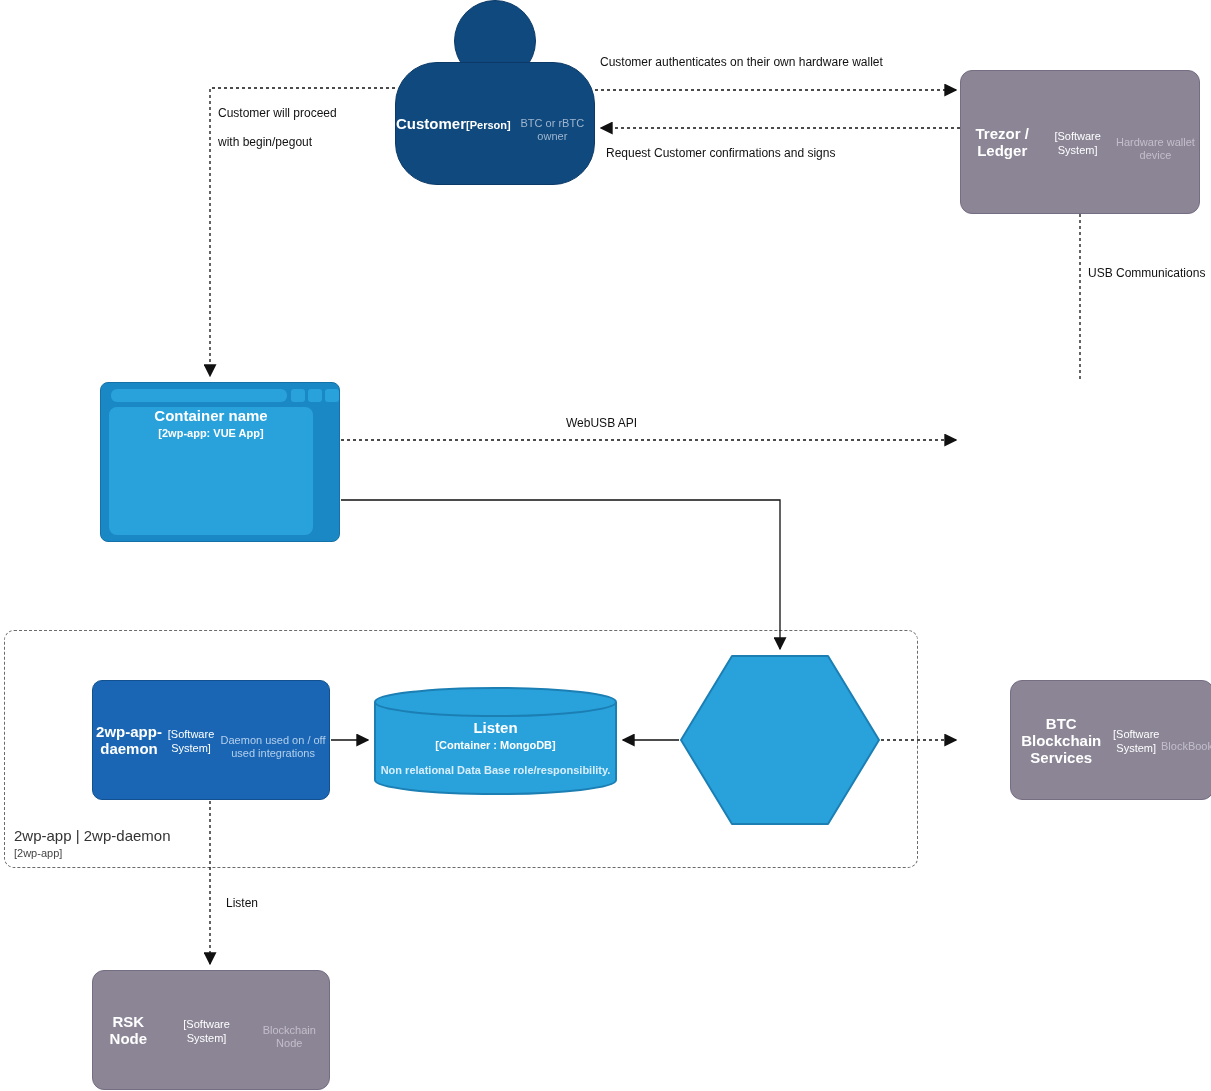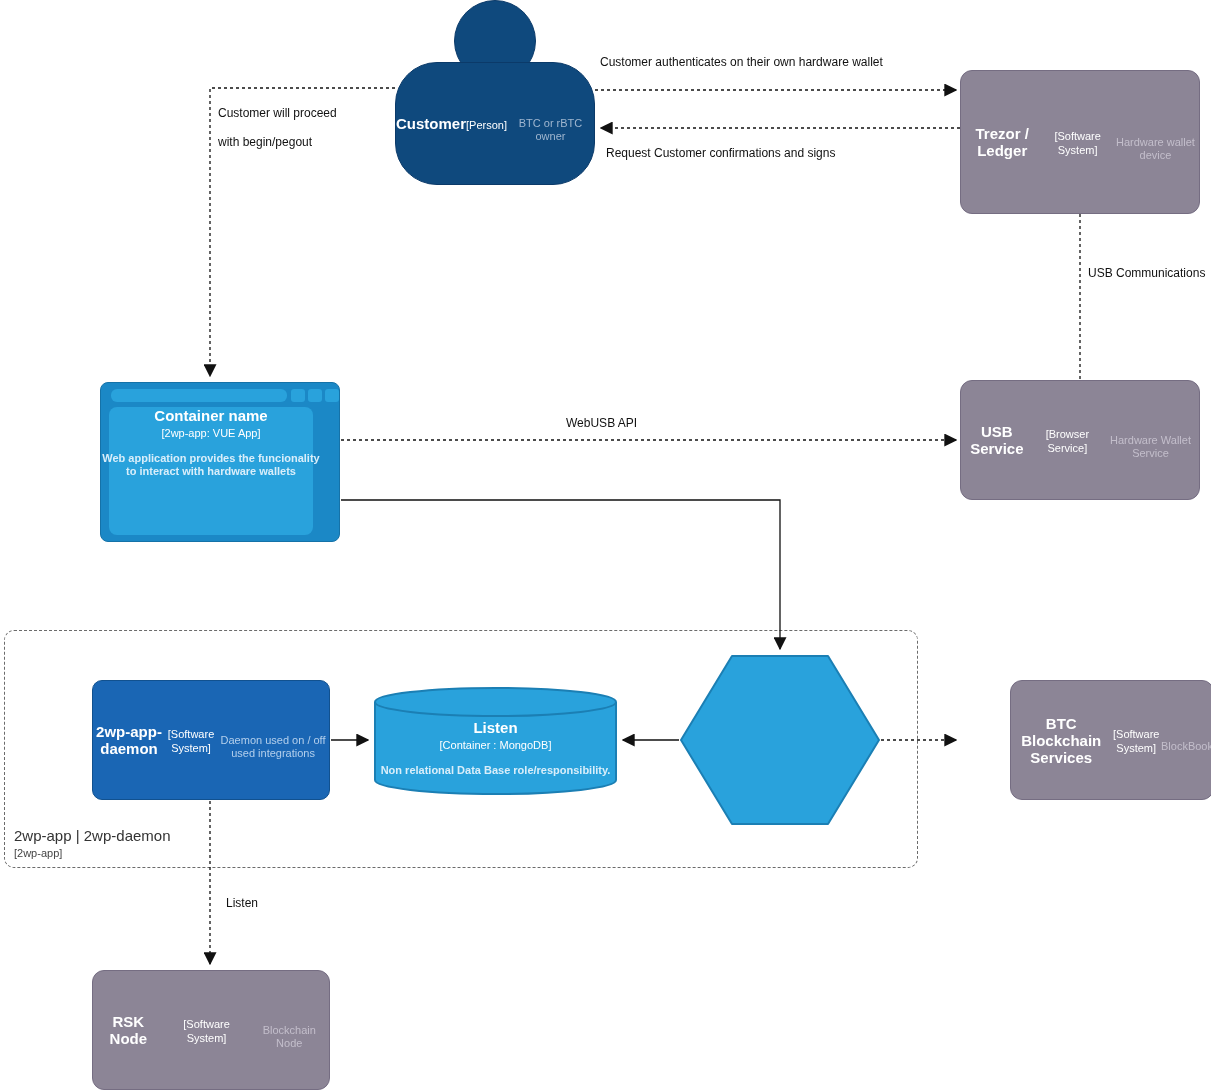--- a/index.html
+++ b/index.html
@@ -11,21 +11,21 @@
   }
   *{box-sizing:border-box;margin:0;padding:0}
   html,body{background:#fff}
   body{font-family:"Liberation Sans",sans-serif;}
   #canvas{position:relative;width:1211px;height:1091px;background:#fff;overflow:hidden}
 
   .node{position:absolute;display:flex;flex-direction:row;align-items:center;
         justify-content:center;text-align:center;color:#fff}
   .title{font-size:15px;font-weight:bold;line-height:17px;color:#fff}
   .subtitle{font-size:11px;line-height:14px;margin-top:2px;color:#fff}
-  .subtitle.b{font-weight:normal}
+  .subtitle.b{font-weight:bold}
   .desc{font-size:11px;line-height:13px;margin-top:13px}
 
   .gray-node{background:var(--gray);border:1.5px solid var(--gray-border);border-radius:12px}
   .gray-node .desc{color:#c3becb}
 
   .navy-body{background:var(--navy);border:1.5px solid var(--navy-border);border-radius:42px}
   .navy-body .desc{color:#9fb6cf}
   .person-head{position:absolute;width:82px;height:82px;border-radius:50%;
                background:var(--navy);border:1.5px solid var(--navy-border)}
 
@@ -95,29 +95,23 @@
   </div>
 
   <div class="browser" style="left:100px;top:382px;width:240px;height:160px">
     <div class="bar"></div>
     <div class="btn" style="left:190px"></div>
     <div class="btn" style="left:207px"></div>
     <div class="btn" style="left:224px"></div>
     <div class="content">
       <div class="title">Container name</div>
       <div class="subtitle b">[2wp-app: VUE App]</div>
-      <div class="lb-desc" style="width:218px">Web application provides the funcionality to interact with hardware wallets</div>
     </div>
   </div>
 
-  <div class="node gray-node" style="left:960px;top:380px;width:240px;height:120px">
-    <div class="title">USB Service</div>
-    <div class="subtitle">[Browser Service]</div>
-    <div class="desc">Hardware Wallet Service</div>
-  </div>
 
   <div class="node blue-node" style="left:92px;top:680px;width:238px;height:120px">
     <div class="title">2wp-app-daemon</div>
     <div class="subtitle">[Software System]</div>
     <div class="desc">Daemon used on / off used integrations</div>
   </div>
 
   <svg style="position:absolute;left:373px;top:686px;z-index:3" width="245" height="110" viewBox="0 0 245 110">
     <path d="M2,16 C2,8.3 56,2 122.5,2 C189,2 243,8.3 243,16 L243,94 C243,101.7 189,108 122.5,108 C56,108 2,101.7 2,94 Z" fill="#29a2dc" stroke="#1b7fb4" stroke-width="2"></path>
     <path d="M2,16 C2,23.7 56,30 122.5,30 C189,30 243,23.7 243,16" fill="none" stroke="#1b7fb4" stroke-width="2"></path>

